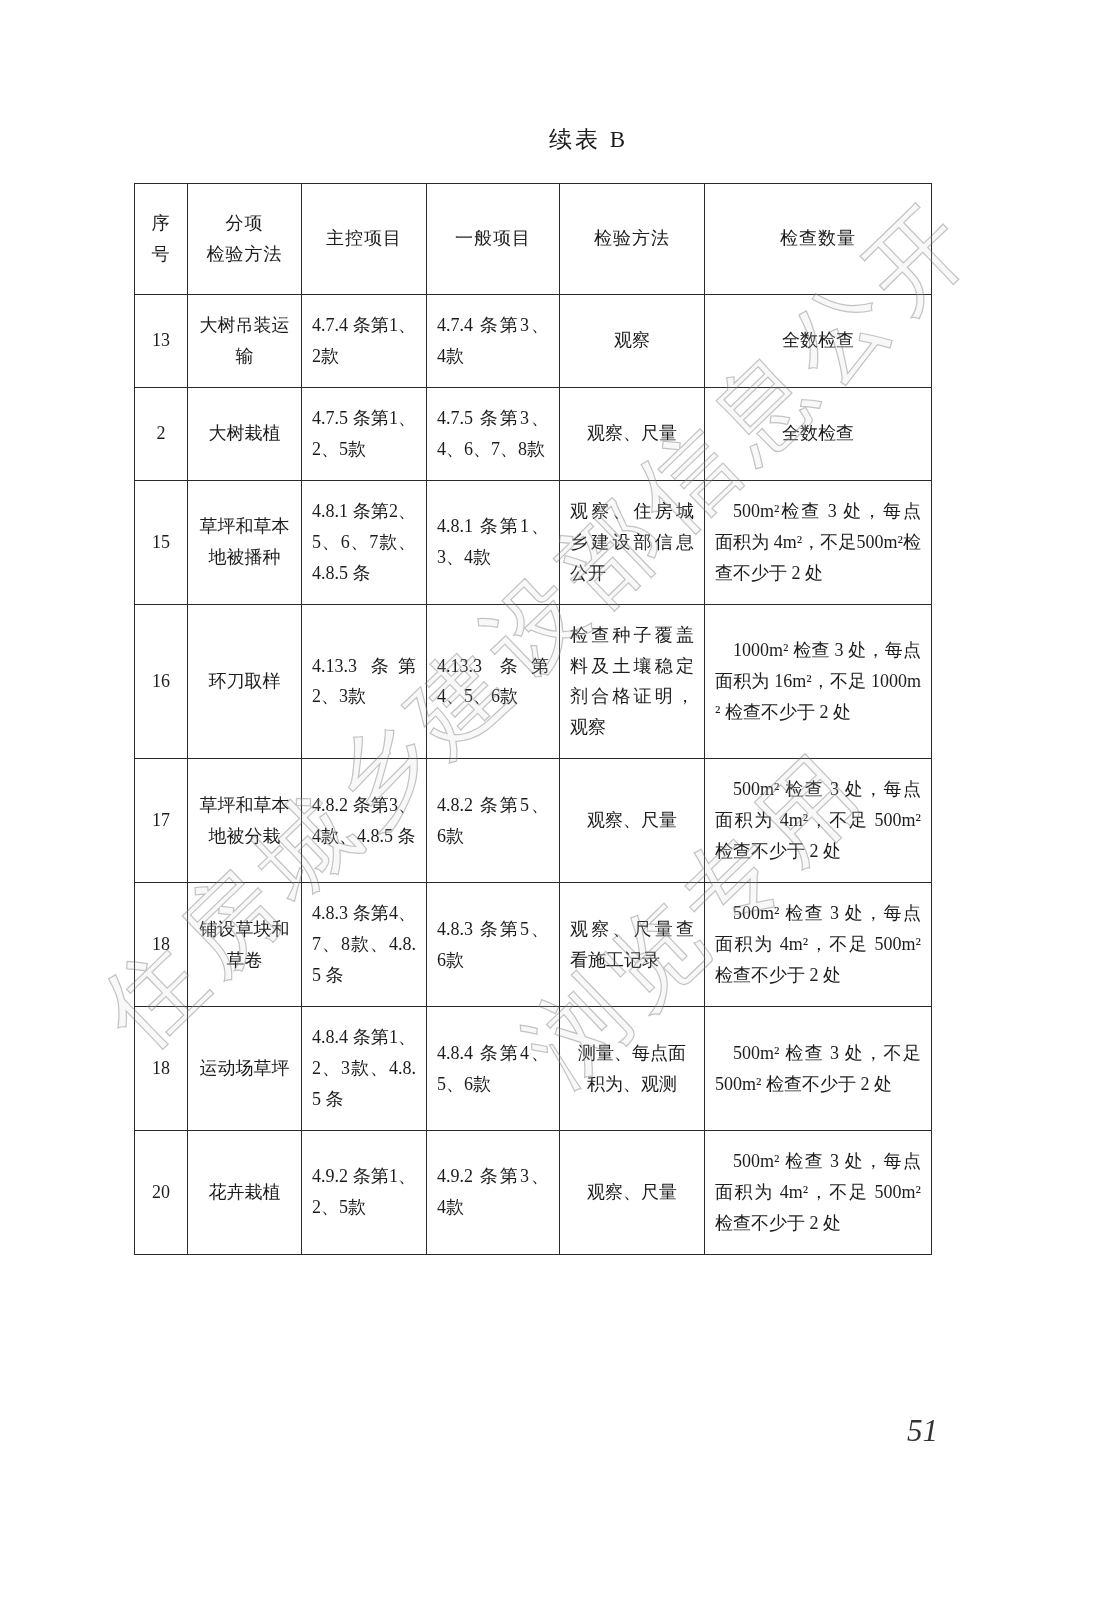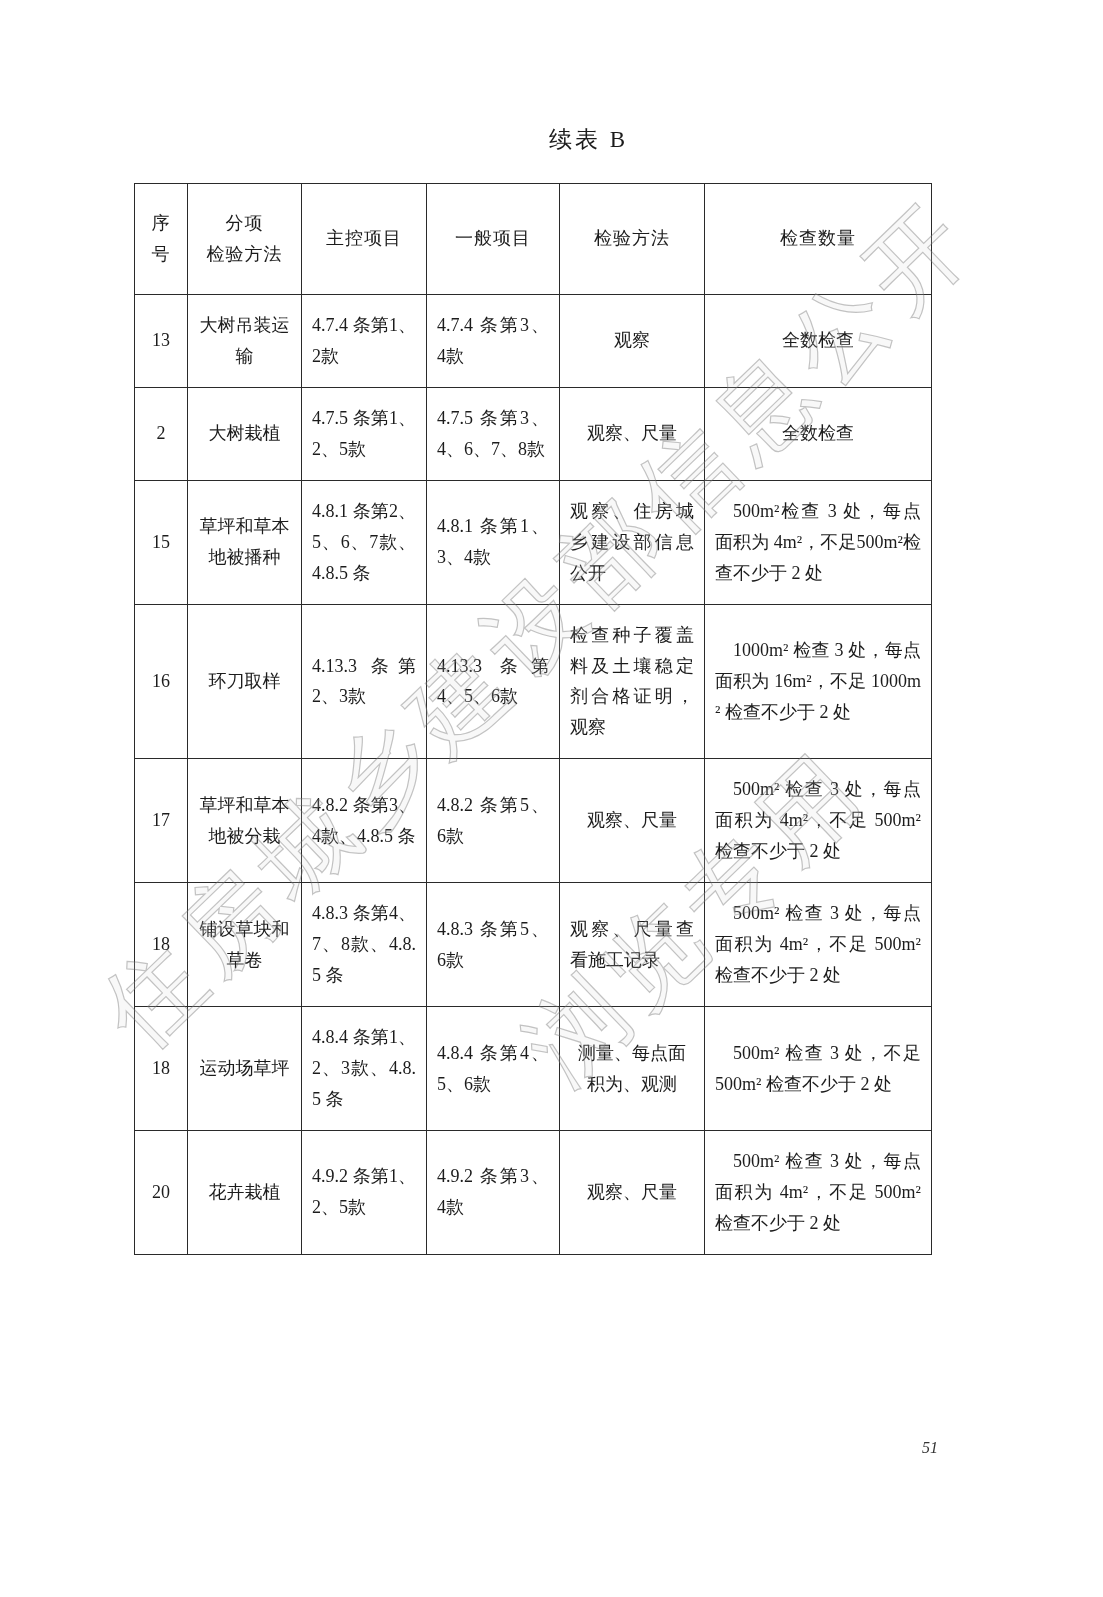--- a/index.html
+++ b/index.html
@@ -55,23 +55,23 @@
     margin-left: 28px;
   }
   .spec-table td.col-quantity.long {
     text-indent: 1em;
   }
   .spec-table td.col-no { letter-spacing: 0; }
 
   .page-number {
     position: absolute;
     right: 165px;
-    bottom: 140px;
+    bottom: 148px;
     font-style: italic;
-    font-size: 16px;
+    font-size: 31px;
     color: #333;
   }
 
   .watermark {
     position: absolute;
     transform-origin: left center;
     transform: rotate(-44deg);
     white-space: nowrap;
     font-size: 96px;
     letter-spacing: 10px;

